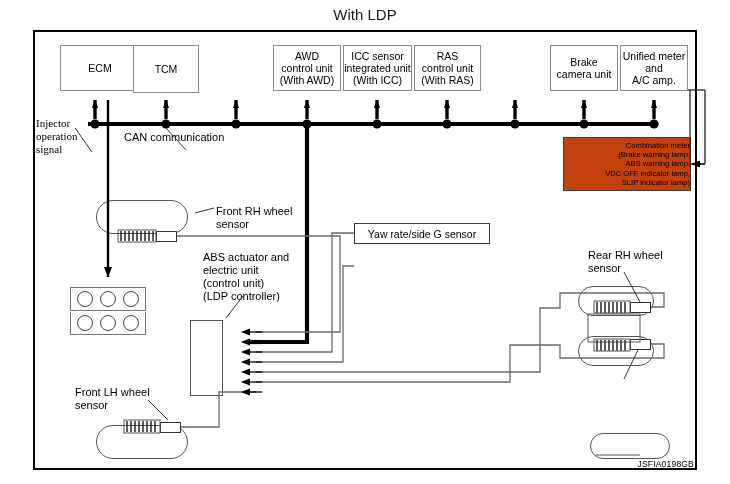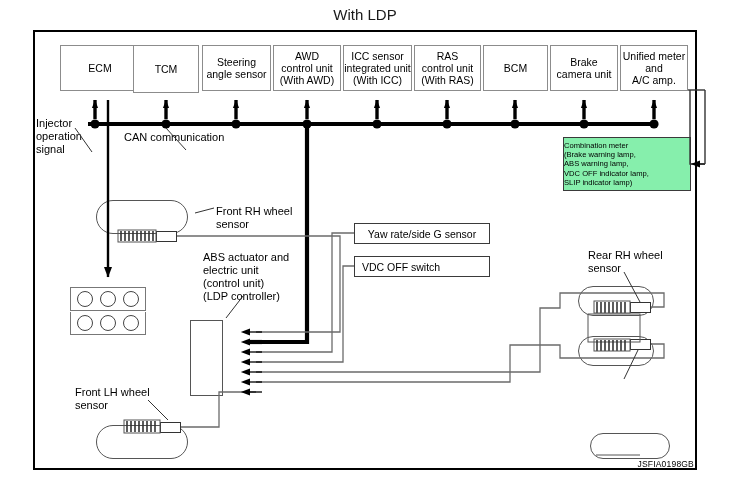--- a/index.html
+++ b/index.html
@@ -6,22 +6,22 @@
   body{font-family:"Liberation Sans",sans-serif;}
   #root{position:relative;width:730px;height:484px;overflow:hidden;background:#fff;}
   #title{position:absolute;left:0;top:6px;width:730px;text-align:center;font-size:15px;color:#1a1a1a;}
   #frame{position:absolute;left:33px;top:30px;width:664px;height:440px;border:2px solid #000;box-sizing:border-box;background:#fff;}
   svg{position:absolute;left:0;top:0;width:730px;height:484px;pointer-events:none;}
   .box{position:absolute;border:1px solid #8c8c8c;box-sizing:border-box;background:#fff;
        display:flex;align-items:center;justify-content:center;text-align:center;
        font-size:10.5px;line-height:12px;color:#000;}
   .box.dk{border-color:#3a3a3a;}
   .lbl{position:absolute;font-size:11px;line-height:13px;color:#000;white-space:pre;}
-  .cmeter{position:absolute;border:1px solid #3a3a3a;box-sizing:border-box;background:#86efac;
-          font-size:7.6px;line-height:9.2px;text-align:left;color:#000;padding-top:3px;}
+  .cmeter{position:absolute;border:1px solid #3a3a3a;box-sizing:border-box;background:#c2410c;
+          font-size:7.6px;line-height:9.2px;text-align:right;color:#000;padding-top:3px;}
   #code{position:absolute;right:36px;bottom:15px;font-size:8.5px;color:#000;letter-spacing:.2px;}
   .wheel{position:absolute;border:1px solid #555;border-radius:22px;box-sizing:border-box;background:#fff;}
   .conn{position:absolute;border:1px solid #333;box-sizing:border-box;background:#fff;}
   .abs{position:absolute;border:1px solid #555;box-sizing:border-box;background:#fff;}
   .injb{position:absolute;border:1px solid #777;box-sizing:border-box;background:#fff;}
   .circ{position:absolute;border:1px solid #444;border-radius:50%;box-sizing:border-box;}
 </style>
 </head>
 <body>
 
@@ -29,49 +29,40 @@
 
   <div id="title">With LDP</div>
   <div id="frame"></div>
 
   <div class="box" style="left:60px;top:45px;width:80px;height:46px;">
     <span>ECM</span>
   </div>
   <div class="box" style="left:133px;top:45px;width:66px;height:48px;">
     <span>TCM</span>
   </div>
-  <div class="box" style="left:202px;top:45px;width:69px;height:46px;">
-    <div>
-      <div>Steering</div>
-      <div>angle sensor</div>
-    </div>
-  </div>
   <div class="box" style="left:273px;top:45px;width:68px;height:46px;">
     <div>
       <div>AWD</div>
       <div>control unit</div>
       <div>(With AWD)</div>
     </div>
   </div>
   <div class="box" style="left:343px;top:45px;width:69px;height:46px;">
     <div>
       <div>ICC sensor</div>
       <div>integrated unit</div>
       <div>(With ICC)</div>
     </div>
   </div>
   <div class="box" style="left:414px;top:45px;width:67px;height:46px;">
     <div>
       <div>RAS</div>
       <div>control unit</div>
       <div>(With RAS)</div>
     </div>
-  </div>
-  <div class="box" style="left:483px;top:45px;width:65px;height:46px;">
-    <span>BCM</span>
   </div>
   <div class="box" style="left:550px;top:45px;width:68px;height:46px;">
     <div>
       <div>Brake</div>
       <div>camera unit</div>
     </div>
   </div>
   <div class="box" style="left:620px;top:45px;width:68px;height:46px;">
     <div>
       <div>Unified meter</div>
@@ -83,23 +74,20 @@
   <div class="cmeter" style="left:563px;top:137px;width:128px;height:54px;">
     <div>Combination meter</div>
     <div>(Brake warning lamp,</div>
     <div>ABS warning lamp,</div>
     <div>VDC OFF indicator lamp,</div>
     <div>SLIP indicator lamp)</div>
   </div>
 
   <div class="box dk" style="left:354px;top:223px;width:136px;height:21px;font-size:10.5px;">
     <span>Yaw rate/side G sensor</span>
-  </div>
-  <div class="box dk" style="left:354px;top:256px;width:136px;height:21px;font-size:10.5px;justify-content:flex-start;padding-left:7px;">
-    <span>VDC OFF switch</span>
   </div>
 
   <div class="abs" style="left:190px;top:320px;width:58px;height:76px;"></div>
   <div class="abs" style="left:222px;top:320px;width:26px;height:76px;border-left:1px solid #555;border-top:none;border-right:none;border-bottom:none;"></div>
 
   <div class="injb" style="left:70px;top:287px;width:76px;height:48px;"></div>
   <div class="injb" style="left:70px;top:310px;width:76px;height:2px;border-width:1px 0 0 0;"></div>
   <div class="circ" style="left:77px;top:291px;width:16px;height:16px;"></div>
   <div class="circ" style="left:100px;top:291px;width:16px;height:16px;"></div>
   <div class="circ" style="left:123px;top:291px;width:16px;height:16px;"></div>
@@ -111,21 +99,21 @@
   <div class="wheel" style="left:96px;top:425px;width:92px;height:34px;"></div>
   <div class="wheel" style="left:578px;top:286px;width:76px;height:30px;"></div>
   <div class="wheel" style="left:578px;top:336px;width:76px;height:30px;"></div>
   <div class="wheel" style="left:590px;top:433px;width:80px;height:26px;"></div>
 
   <div class="conn" style="left:156px;top:231px;width:21px;height:11px;"></div>
   <div class="conn" style="left:160px;top:422px;width:21px;height:11px;"></div>
   <div class="conn" style="left:630px;top:302px;width:21px;height:11px;"></div>
   <div class="conn" style="left:630px;top:339px;width:21px;height:11px;"></div>
 
-  <div class="lbl" style="left:36px;top:117px;">Injector
+  <div class="lbl" style="left:36px;top:117px;font-family:Liberation Serif, serif;">Injector
 operation
 signal</div>
   <div class="lbl" style="left:124px;top:131px;">CAN communication</div>
   <div class="lbl" style="left:216px;top:205px;">Front RH wheel
 sensor</div>
   <div class="lbl" style="left:75px;top:386px;">Front LH wheel
 sensor</div>
   <div class="lbl" style="left:588px;top:249px;">Rear RH wheel
 sensor</div>
   <div class="lbl" style="left:203px;top:251px;">ABS actuator and

